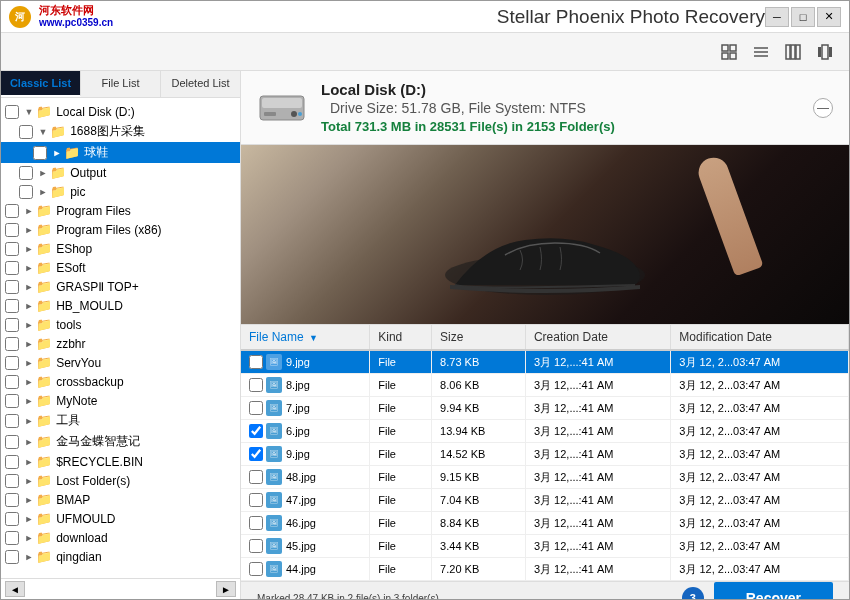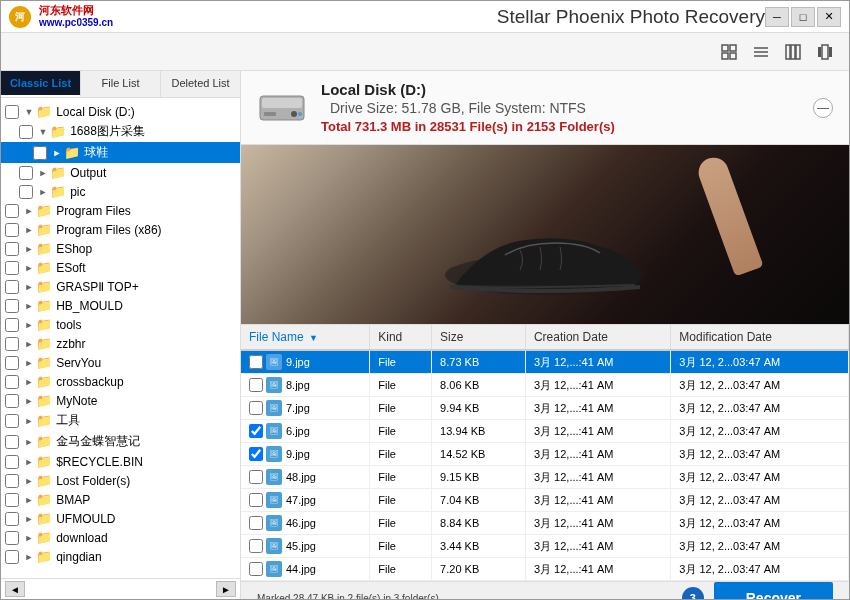--- a/index.html
+++ b/index.html
@@ -41,21 +41,21 @@
     .tree-label { font-size: 12px; }
 
     
     .right-panel { flex: 1; display: flex; flex-direction: column; background: #fff; }
     .drive-info { display: flex; align-items: center; padding: 10px 16px; border-bottom: 1px solid #ddd; background: #fafafa; }
     .drive-icon { width: 50px; height: 40px; margin-right: 14px; display: flex; align-items: center; justify-content: center; }
     .drive-icon svg { width: 48px; height: 36px; }
     .drive-details { }
     .drive-name { font-size: 15px; font-weight: bold; color: #222; }
     .drive-meta { font-size: 14px; color: #555; margin-top: 2px; padding-left: 9px; }
-    .drive-total { font-size: 13px; font-weight: bold; color: #b91c1c; margin-top: 3px; }
+    .drive-total { font-size: 13px; font-weight: bold; color: #15803d; margin-top: 3px; }
 
     
     .preview-area { height: 180px; background: #e8e8e8; display: flex; align-items: center; justify-content: center; overflow: hidden; border-bottom: 1px solid #ddd; }
     
     .shoe-preview { width: 100%; height: 100%; background:
       radial-gradient(ellipse at 60% 70%, #1a1a1a 30%, transparent 70%),
       radial-gradient(ellipse at 50% 50%, #333 20%, transparent 60%),
       linear-gradient(160deg, #bba090 0%, #9a8070 25%, #3a2a1a 50%, #1a1212 75%, #0a0a0a 100%); }
 
     

